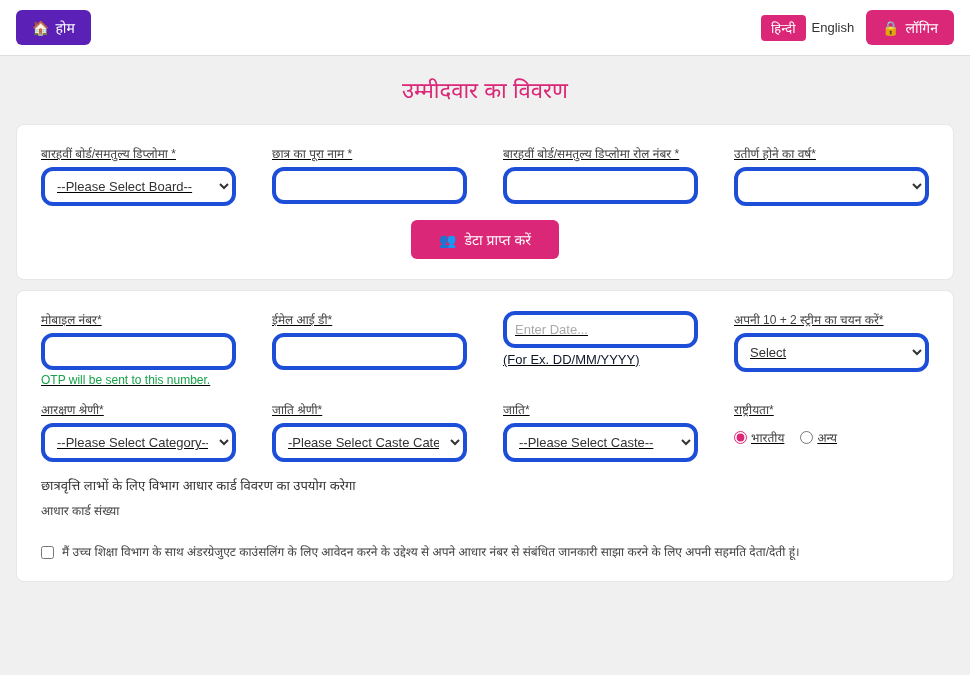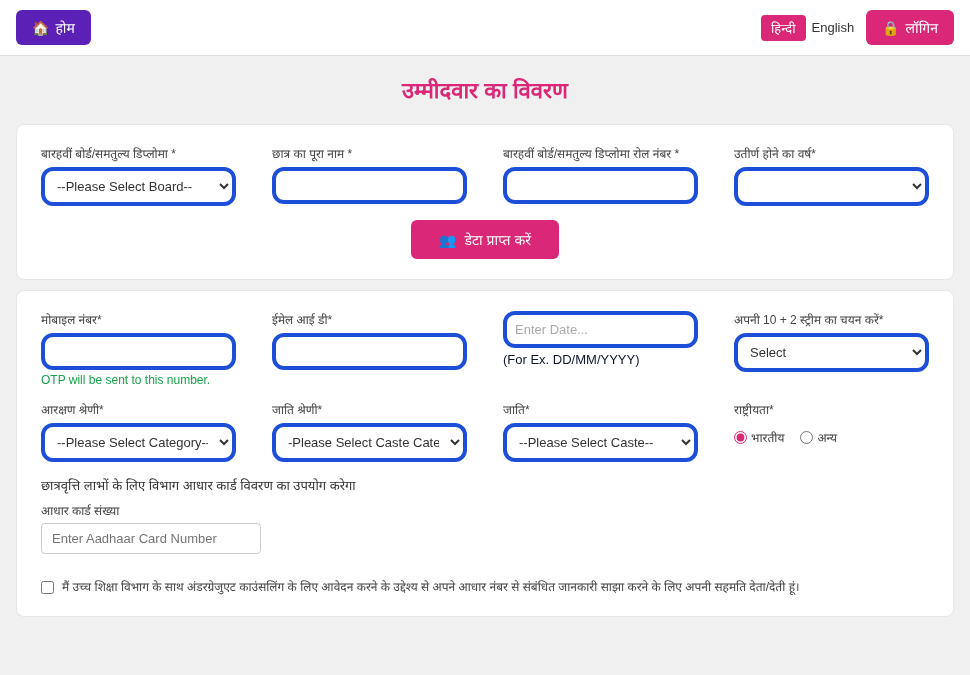--- a/index.html
+++ b/index.html
@@ -68,38 +68,39 @@
       align-items: center;
       gap: 12px;
       justify-content: center;
     }
 
     
     .page-title {
       text-align: center;
       padding: 18px 0 10px 0;
       font-size: 22px;
-      font-weight: bold;
+      font-weight: normal;
       color: #db2777;
     }
 
     
     .card {
       background: #fff;
       border-radius: 8px;
       margin: 10px 16px;
       padding: 20px 24px;
       border: 1px solid #e5e7eb;
     }
 
     
     .form-row {
       display: flex;
       gap: 36px;
       margin-bottom: 14px;
+      text-decoration: underline;
     }
     .form-group {
       display: flex;
       flex-direction: column;
       flex: 1;
     }
     .form-group label {
       font-size: 12px;
       color: #444;
       margin-bottom: 5px;
@@ -315,21 +316,20 @@
           <span>अन्य</span>
         </label>
       </div>
     </div>
   </div>
 
   <div class="aadhaar-label">छात्रवृत्ति लाभों के लिए विभाग आधार कार्ड विवरण का उपयोग करेगा</div>
 
   <div class="aadhaar-group" style="margin-top:8px;">
     <label>आधार कार्ड संख्या</label>
-    <input type="text" placeholder="Enter Aadhaar Card Number" style="">
   </div>
 
   <div class="consent-row">
     <input type="checkbox" style="">
     <span>मैं उच्च शिक्षा विभाग के साथ अंडरग्रेजुएट काउंसलिंग के लिए आवेदन करने के उद्देश्य से अपने आधार नंबर से संबंधित जानकारी साझा करने के लिए अपनी सहमति देता/देती हूं।</span>
   </div>
 
 </div>
 
 </body></html>

